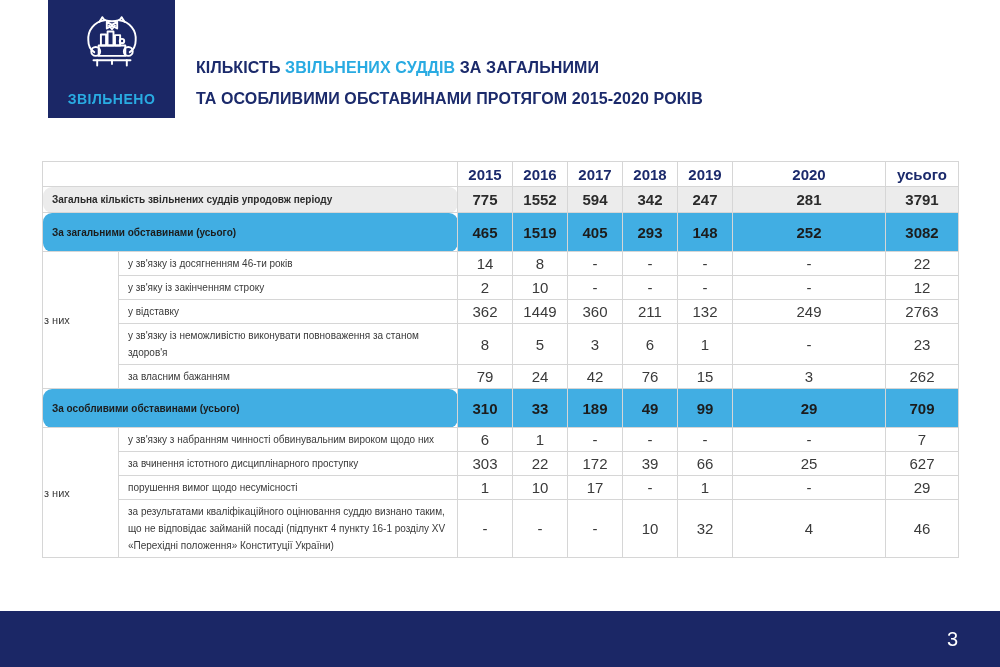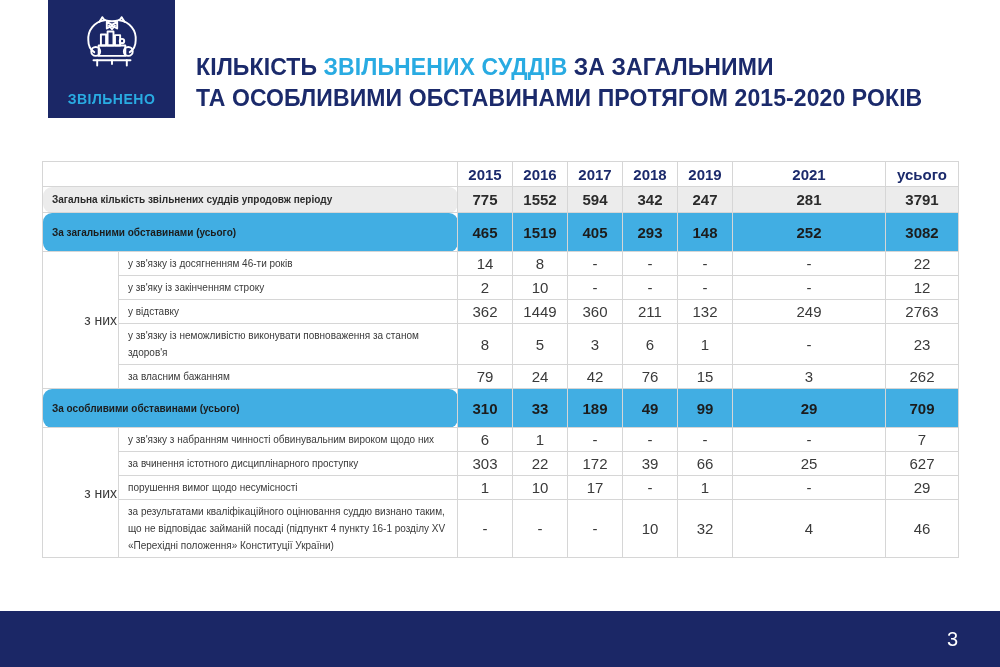--- a/index.html
+++ b/index.html
@@ -19,36 +19,36 @@
     padding-bottom: 11px;
   }
   .logo svg { position: absolute; top: 10px; left: 50%; transform: translateX(-50%); }
   .logo-label {
     color: #29abe2; font-weight: bold; font-size: 14px; letter-spacing: 0.5px;
   }
 
   
   .title {
     position: absolute; left: 196px; top: 52px;
-    font-size: 23px; font-weight: bold; color: #1b2a6b;
+    font-size: 16px; font-weight: bold; color: #1b2a6b;
     line-height: 31px; letter-spacing: 0.1px;
   }
   .title .hl { color: #29abe2; }
 
   
   .tablebox { position: absolute; left: 42px; top: 137px; margin-top: 24px; }
   table { border-collapse: collapse; table-layout: fixed; width: 916px; }
   td, th { border: 1px solid #d6d6d6; vertical-align: middle; }
   th {
     font-size: 15px; font-weight: bold; color: #1b2a6b;
     height: 25px; text-align: center; background: #fff; padding: 0;
   }
   td.num { text-align: center; font-size: 15px; padding: 0 2px; }
   td.lbl { text-align: left; padding: 3px 9px; font-size: 10px; line-height: 17px; border-radius: 9px; }
-  td.group { text-align: right; font-size: 14px; color: #333; }
+  td.group { text-align: left; font-size: 11px; color: #333; }
   tr.total { background: #ececec; }
   tr.total td { font-weight: bold; color: #2b2b2b; height: 26px; }
   tr.section { background: #41aee3; }
   tr.section td { font-weight: bold; color: #1c1c1c; height: 39px; }
   tr.subrow td { color: #3a3a3a; }
 
   
   .footer {
     position: absolute; left: 0; top: 611px; width: 1000px; height: 56px;
     background: #1b2766;
@@ -108,21 +108,21 @@
         <col style="width:73px">
     </colgroup>
     <tbody>
         <tr>
       <th colspan="2"></th>
       <th>2015</th>
       <th>2016</th>
       <th>2017</th>
       <th>2018</th>
       <th>2019</th>
-      <th>2021</th>
+      <th>2020</th>
       <th>усього</th>
     </tr>
 
     <tr class="total">
       <td class="lbl" colspan="2">Загальна кількість звільнених суддів упродовж періоду</td>
       <td class="num">775</td>
       <td class="num">1552</td>
       <td class="num">594</td>
       <td class="num">342</td>
       <td class="num">247</td>

